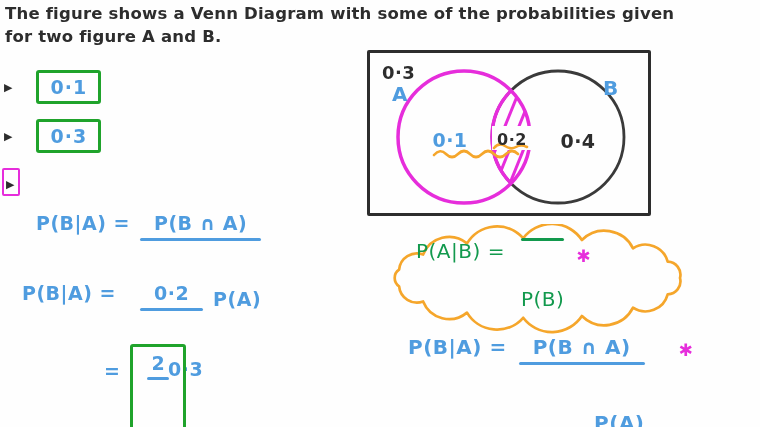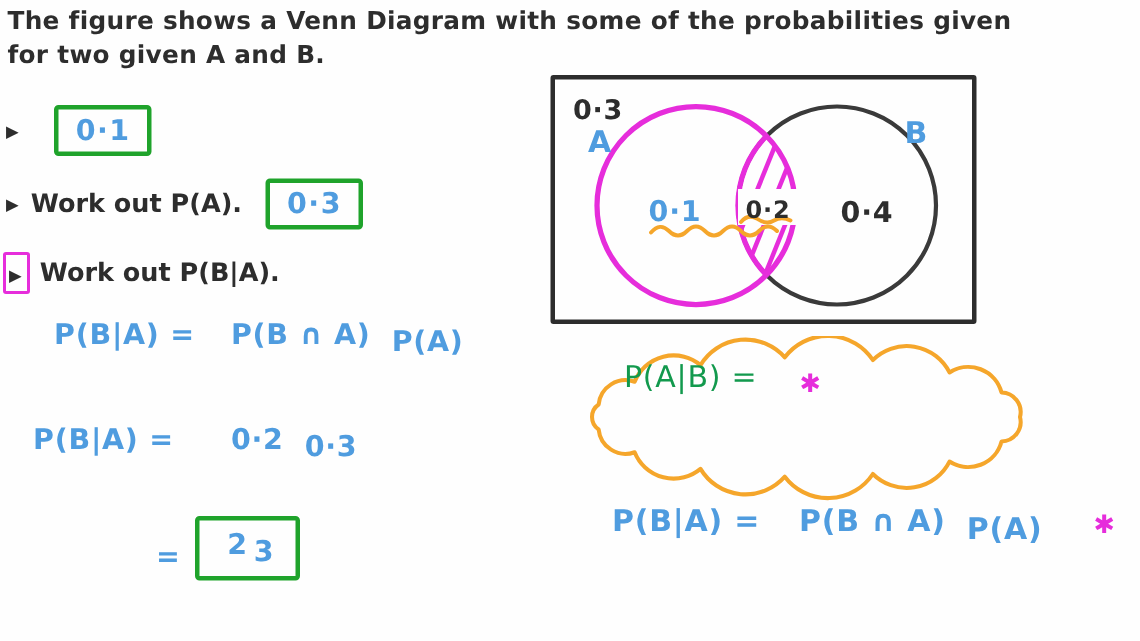--- a/index.html
+++ b/index.html
@@ -11,24 +11,24 @@
   .intro { position:absolute; left:5px; top:2px; width:740px;
     font-size:16.5px; font-weight:700; line-height:23px; letter-spacing:0.2px; }
   .task { position:absolute; display:flex; align-items:center; font-size:17px; font-weight:700; }
   .bullet { font-size:11px; line-height:1; margin-right:8px; color:#2d2d2d; }
   .bullet-box { border:2.5px solid #e62ddb; border-radius:2px; padding:2px 4px 2px 2px; margin-right:6px; }
   .bullet-box .bullet { margin-right:0; }
   .answer-box { margin-left:16px; border:3px solid #1fa32b; border-radius:3px;
     color:#4f9cdf; font-size:19px; font-weight:700; padding:3px 11px; letter-spacing:1px; }
   .eq { position:absolute; display:flex; align-items:flex-start; gap:10px;
     color:#4f9cdf; font-weight:700; font-size:19px; line-height:26px; letter-spacing:0.5px; }
-  .frac { display:inline-flex; flex-direction:row; align-items:flex-start; }
+  .frac { display:inline-flex; flex-direction:column; align-items:flex-end; }
   .frac .num { padding:0 14px 2px 14px; }
   .frac .bar { align-self:stretch; height:3px; background:currentColor; border-radius:2px; }
-  .frac .den { padding-top:5px; }
+  .frac .den { padding-top:5px;margin-top:40px; }
   .equals-sign { margin-top:14px; }
   .result-box { border:3.5px solid #1fa32b; border-radius:3px; padding:3px 14px; color:#4f9cdf; }
   .result-box .num { padding:0 4px 1px 4px; }
   .venn-panel { position:absolute; left:367px; top:50px; width:284px; height:166px;
     border:3px solid #2d2d2d; border-radius:2px; background:#fefefe; }
   .venn-panel svg { position:absolute; left:0; top:0; }
   .cloud-wrap { position:absolute; left:378px; top:224px; width:322px; height:112px; }
   .cloud-wrap svg { position:absolute; left:0; top:0; }
   .cloud-formula { position:absolute; left:38px; top:14px; display:flex; align-items:flex-start; gap:16px;
     color:#12994d; font-weight:400; font-size:20px; line-height:26px; letter-spacing:0.5px; }
@@ -39,37 +39,35 @@
   .formula-plain .marker { margin-left:22px; margin-top:8px; }
   svg text { font-family:"DejaVu Sans", sans-serif; font-weight:700; letter-spacing:0.5px; }
 </style>
 </head>
 <body>
 
 <div class="page">
 
   <div class="intro">
     <div>The figure shows a Venn Diagram with some of the probabilities given</div>
-    <div>for two given A and B.</div>
+    <div>for two figure A and B.</div>
   </div>
 
   <div class="task" style="left:4px; top:70px;">
     <span class="bullet">▶</span>
     <span class="answer-box">0·1</span>
   </div>
 
   <div class="task" style="left:4px; top:119px;">
     <span class="bullet">▶</span>
-    <span>Work out P(A).</span>
     <span class="answer-box">0·3</span>
   </div>
 
   <div class="task" style="left:2px; top:168px;">
     <span class="bullet-box"><span class="bullet">▶</span></span>
-    <span>Work out P(B|A).</span>
   </div>
 
   <div class="eq" style="left:36px; top:210px;">
     <span>P(B|A) =</span>
     <span class="frac">
       <span class="num">P(B ∩ A)</span>
       <span class="bar"></span>
       <span class="den">P(A)</span>
     </span>
   </div>
@@ -144,20 +142,21 @@
                A 13 13 0 0 0 289.7 37.7 A 23 23 0 0 0 255 24.3 A 32 32 0 0 0 203.9 16
                A 36 36 0 0 0 145.2 14.2 A 35 35 0 0 0 89 19.4 A 28 28 0 0 0 45.1 30.5
                A 18 18 0 0 0 21.1 45.7 A 10 10 0 0 0 21.1 62.3 A 18 18 0 0 0 45.1 77.5
                A 28 28 0 0 0 89 88.6 A 35 35 0 0 0 145.2 93.8 A 36 36 0 0 0 203.9 92
                A 32 32 0 0 0 255 83.7 A 23 23 0 0 0 289.7 70.3 A 13 13 0 0 0 302 54 Z" fill="#fefefe" stroke="#f5a62b" stroke-width="2.7" stroke-linejoin="round"></path>
     </svg>
     <div class="cloud-formula">
       <span>P(A|B) =</span>
       <span class="frac">
         <span class="bar"></span>
+        <span class="den">P(B)</span>
       </span>
       <span class="marker">✱</span>
     </div>
   </div>
 
   <div class="formula-plain">
     <span>P(B|A) =</span>
     <span class="frac">
       <span class="num">P(B ∩ A)</span>
       <span class="bar"></span>

